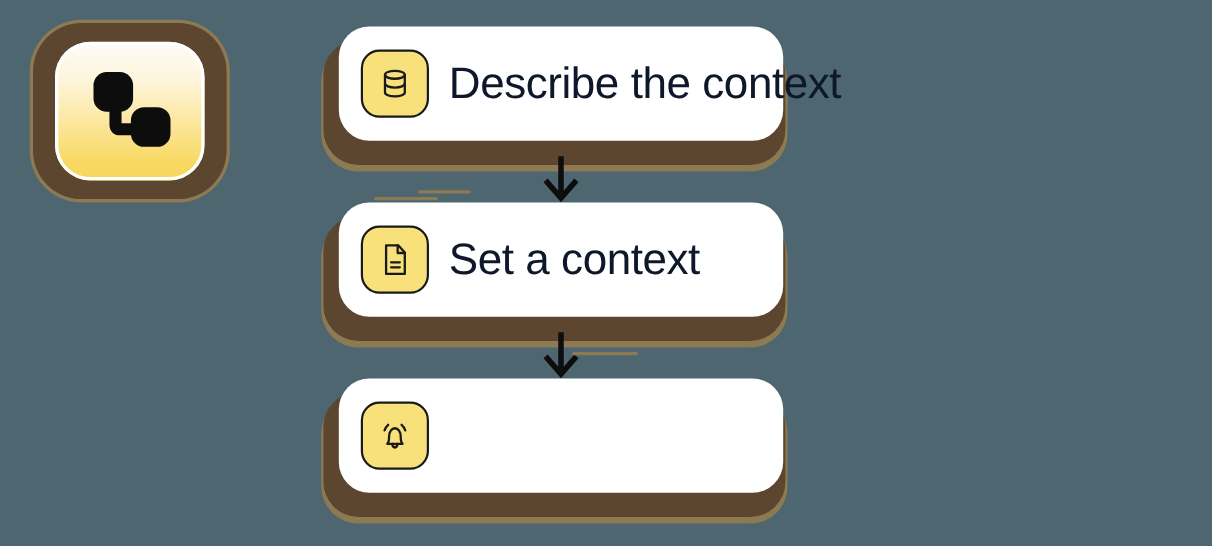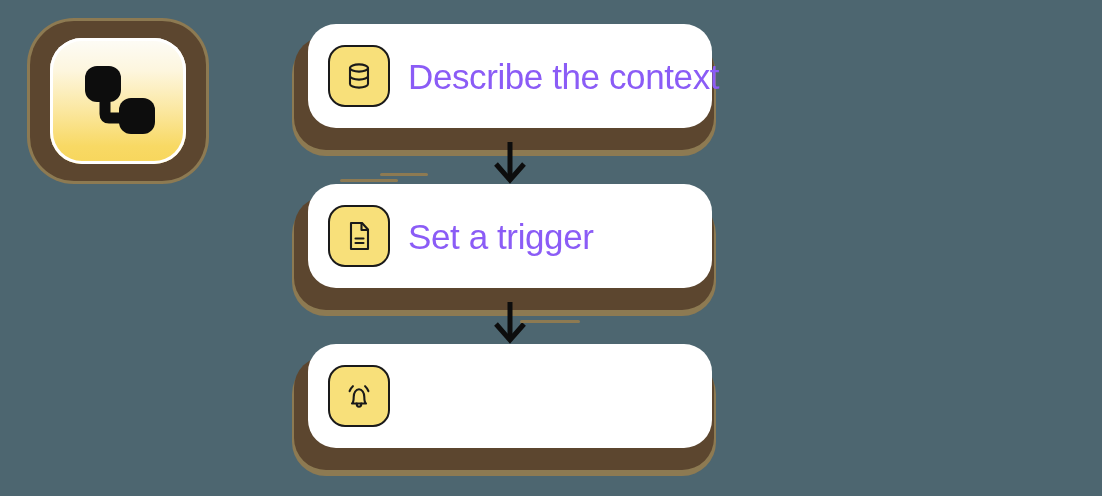--- a/index.html
+++ b/index.html
@@ -113,23 +113,23 @@
     background: #f8e07a;
     border: 2.5px solid #1a1a1a;
     display: flex;
     align-items: center;
     justify-content: center;
     box-sizing: border-box;
   }
 
   .card-label {
     margin-left: 18px;
-    font-size: 35px;
+    font-size: 40px;
     line-height: 1;
-    color: #8b5cf6;
+    color: #0f172a;
     letter-spacing: -0.4px;
     white-space: nowrap;
   }
 
   
   .arrow {
     position: relative;
     width: 440px;
     height: 44px;
   }
@@ -196,21 +196,21 @@
       <div class="shadow-inner"></div>
       <div class="card">
         <span class="card-icon">
           <svg width="34" height="34" viewBox="0 0 34 34" xmlns="http://www.w3.org/2000/svg" fill="none" stroke="#1a1a1a" stroke-width="2.1" stroke-linecap="round" stroke-linejoin="round">
             <path d="M9 4 L20 4 L26 10.5 L26 30 L9 30 Z"></path>
             <path d="M19.5 4 L19.5 11 L26 11"></path>
             <path d="M13.5 19.5 L21.5 19.5"></path>
             <path d="M13.5 24 L21.5 24"></path>
           </svg>
         </span>
-        <span class="card-label">Set a trigger</span>
+        <span class="card-label">Set a context</span>
       </div>
     </div>
 
     <div class="arrow">
       <svg width="48" height="44" viewBox="0 0 48 44" xmlns="http://www.w3.org/2000/svg">
         <path d="M24 2 L24 36" stroke="#0d0d0d" stroke-width="5" stroke-linecap="butt"></path>
         <path d="M10 24 L24 40 L38 24" fill="none" stroke="#0d0d0d" stroke-width="5" stroke-linecap="butt" stroke-linejoin="miter"></path>
       </svg>
     </div>
 

